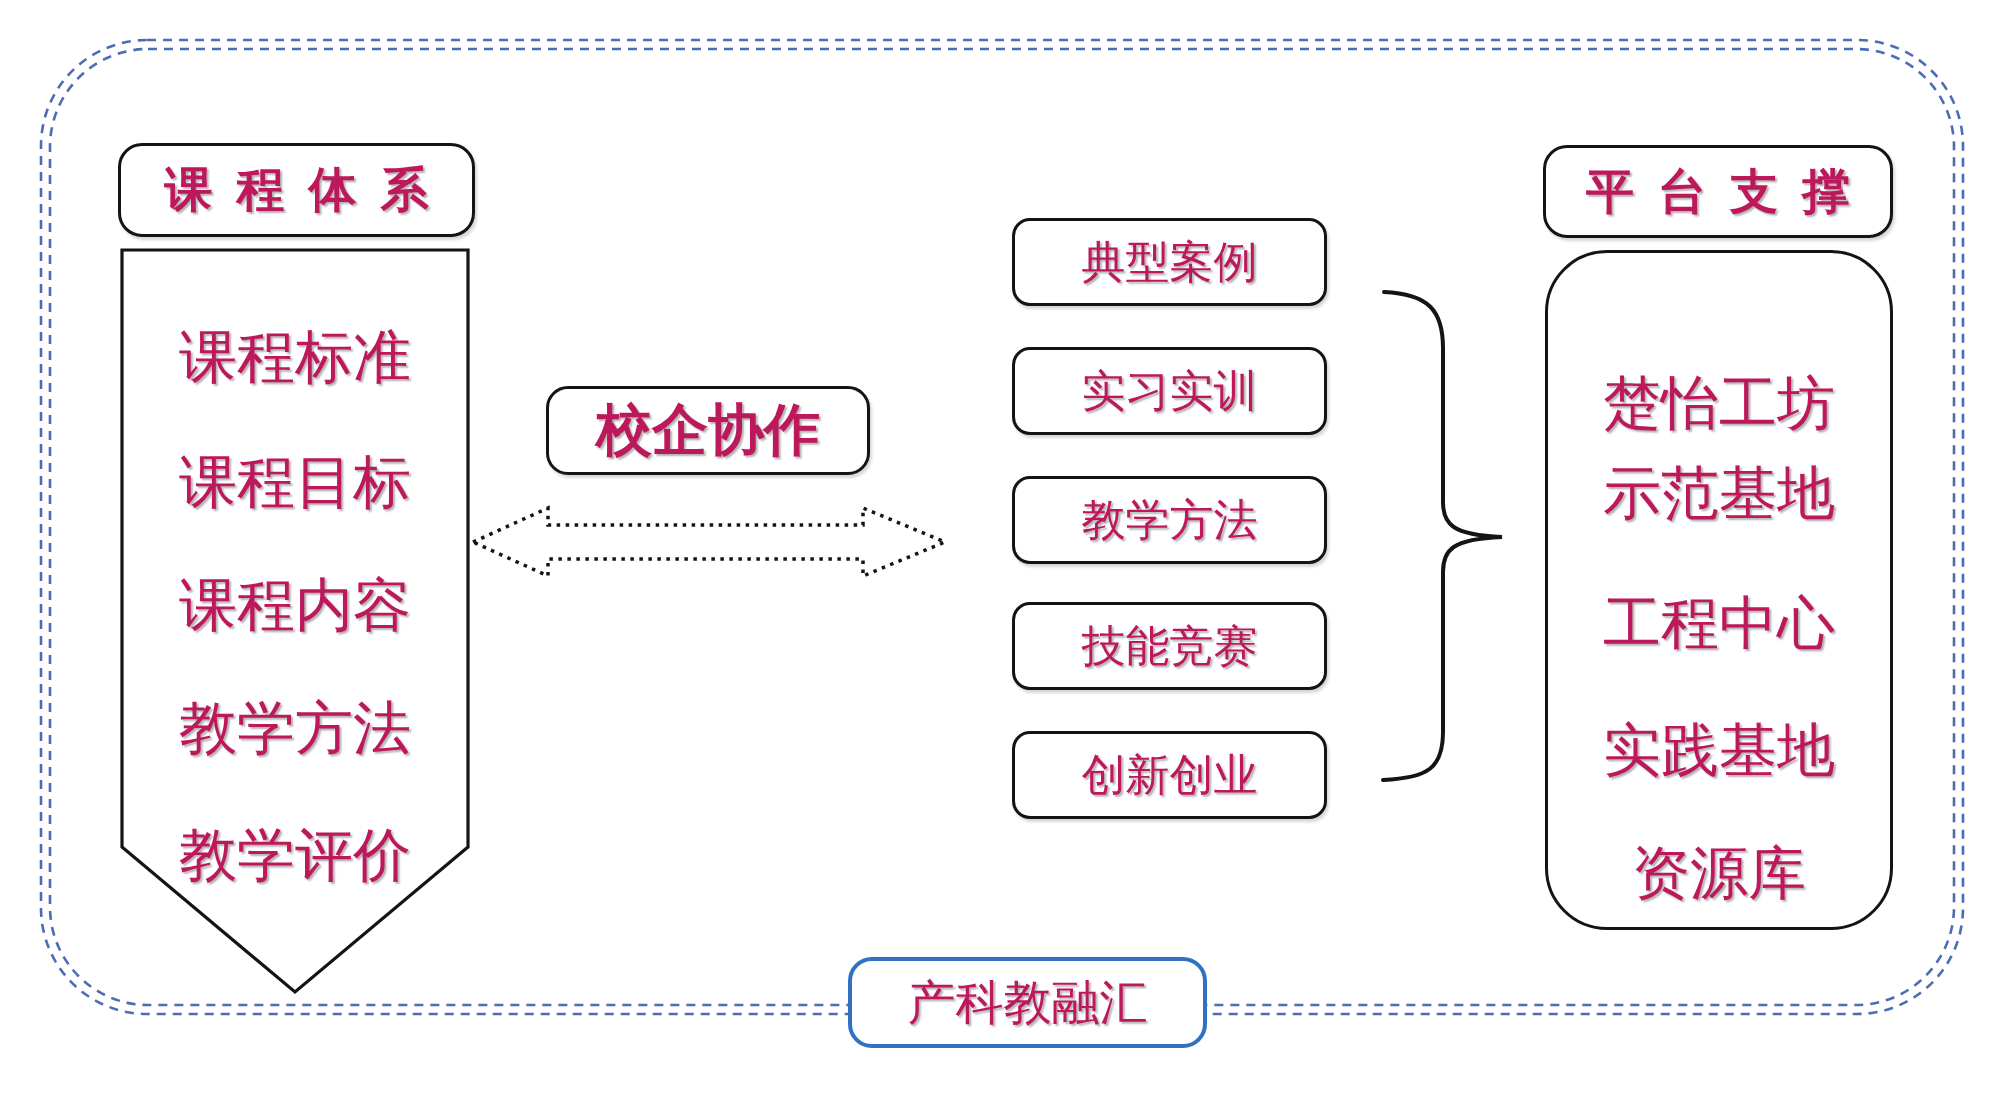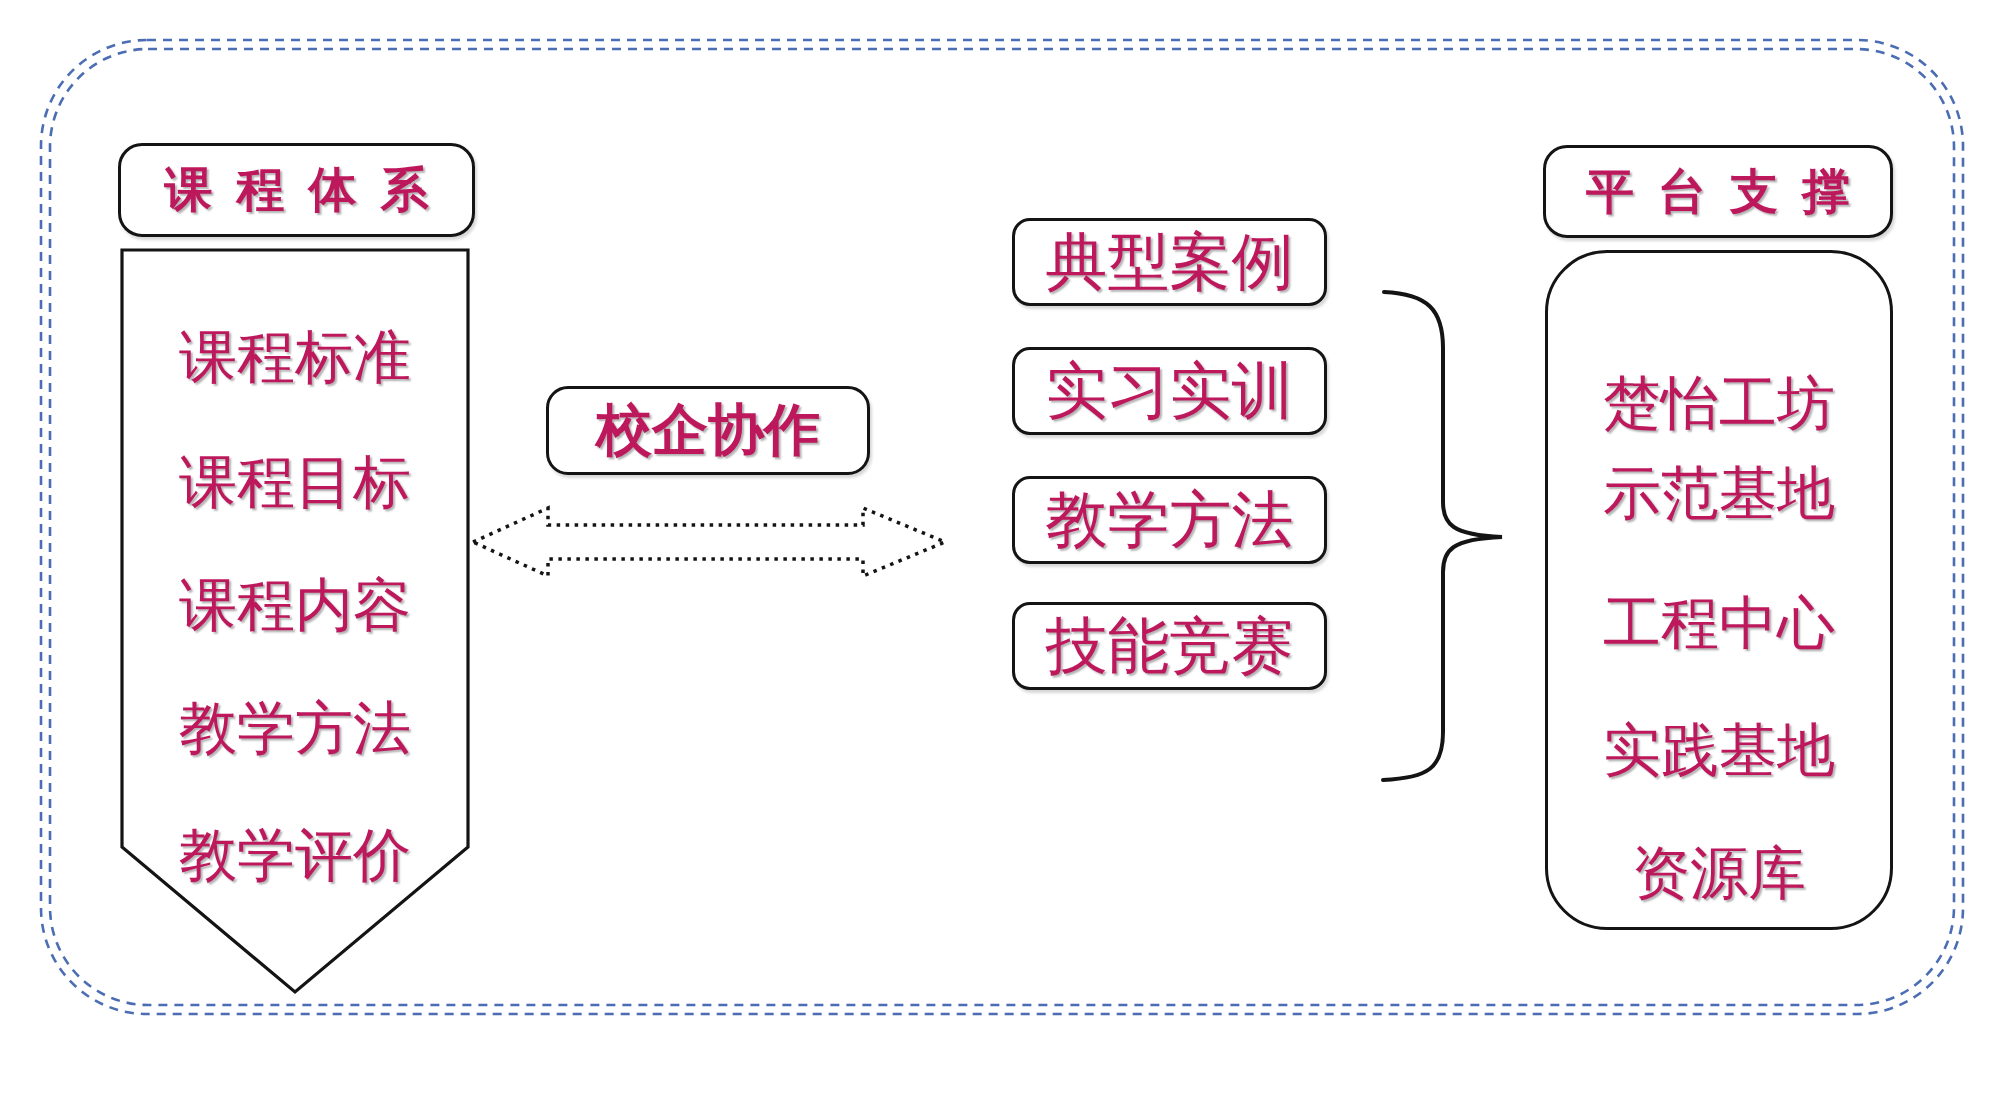--- a/index.html
+++ b/index.html
@@ -56,21 +56,21 @@
   }
   .hdr span { letter-spacing: 24px; padding-left: 24px; white-space: nowrap; }
   .collab {
     left: 546px; top: 386px; width: 324px; height: 89px;
     border-radius: 22px;
     font-size: 56px; font-weight: bold;
   }
   .mbox {
     left: 1012px; width: 315px; height: 88px;
     border-radius: 18px;
-    font-size: 62px;
+    font-size: 44px;
   }
   .rcontainer {
     left: 1545px; top: 250px; width: 348px; height: 680px;
     border-radius: 62px;
     box-shadow: none;
   }
   .txt {
     position: absolute;
     width: 340px;
     height: 62px;
@@ -125,27 +125,33 @@
   </div>
   <div class="box mbox" style="top:347px;">
     <span class="shadowed">实习实训</span>
   </div>
   <div class="box mbox" style="top:476px;">
     <span class="shadowed">教学方法</span>
   </div>
   <div class="box mbox" style="top:602px;">
     <span class="shadowed">技能竞赛</span>
   </div>
+  <div class="box mbox" style="top:731px;">
+    <span class="shadowed">创新创业</span>
+  </div>
 
   <div class="box hdr" style="left:1543px; top:145px; width:350px; height:93px;">
     <span class="shadowed">平台支撑</span>
   </div>
 
   <div class="box rcontainer"></div>
 
   <div class="txt shadowed" style="left:1549px; top:342px;margin-top:30px;">楚怡工坊</div>
   <div class="txt shadowed" style="left:1549px; top:462px;">示范基地</div>
   <div class="txt shadowed" style="left:1549px; top:592px;">工程中心</div>
   <div class="txt shadowed" style="left:1549px; top:719px;">实践基地</div>
   <div class="txt shadowed" style="left:1549px; top:842px;">资源库</div>
 
+  <div class="box bottombox">
+    <span class="shadowed">产科教融汇</span>
+  </div>
 
 </div>
 
 </body></html>

